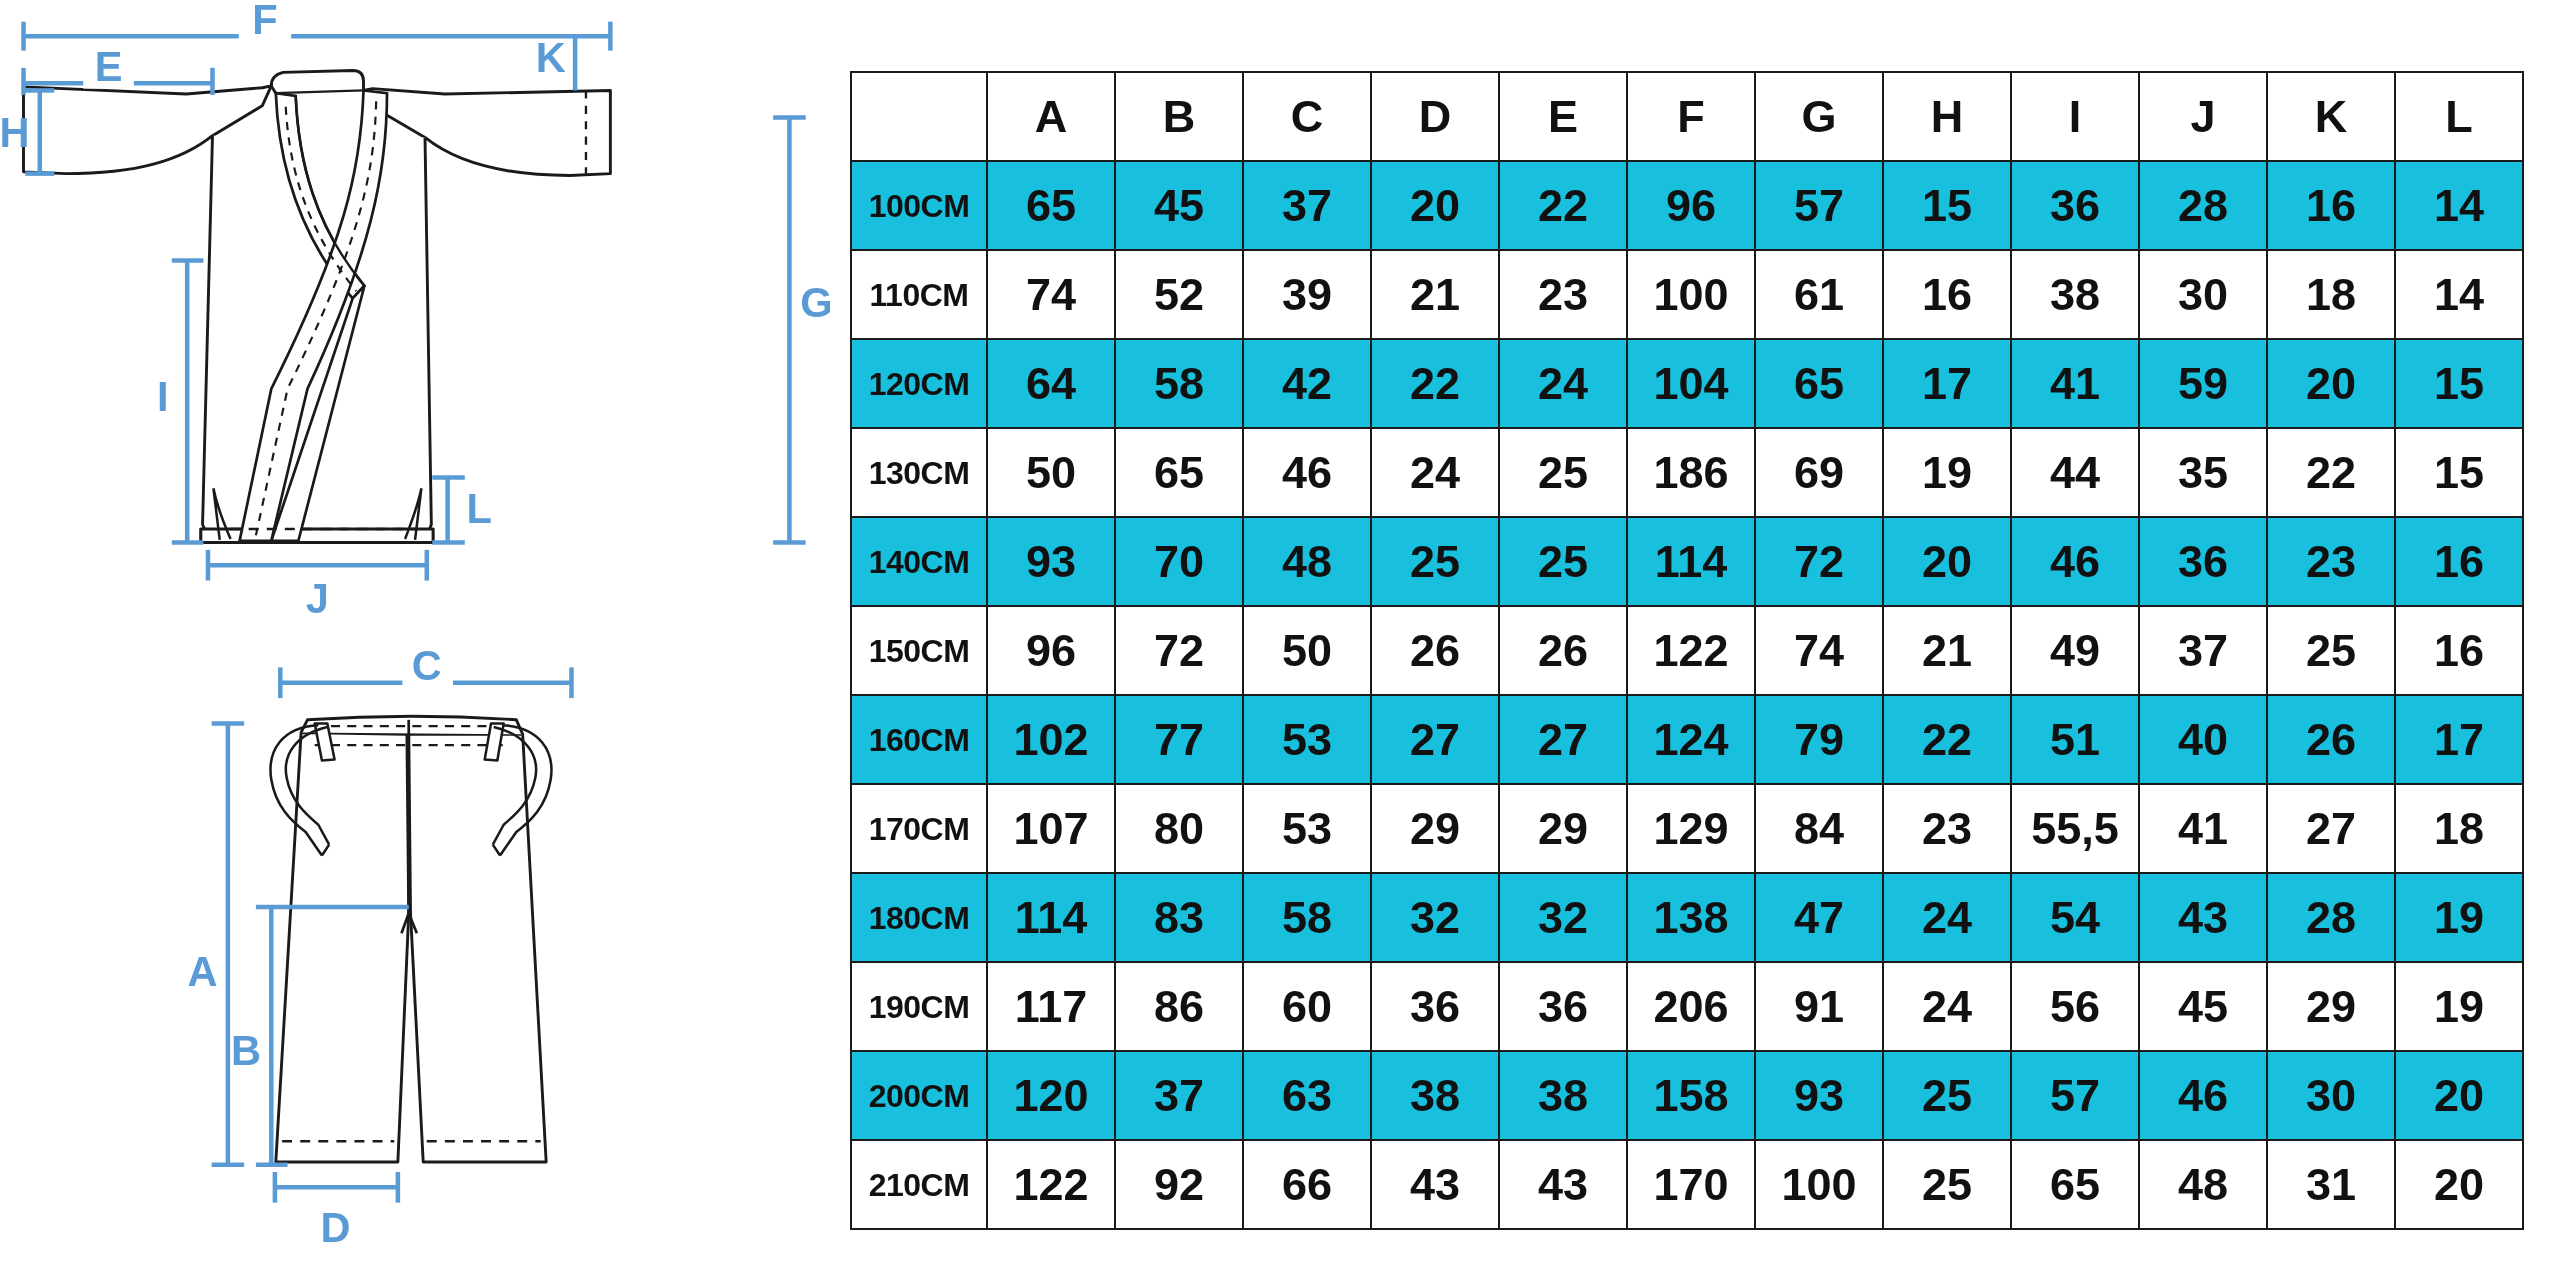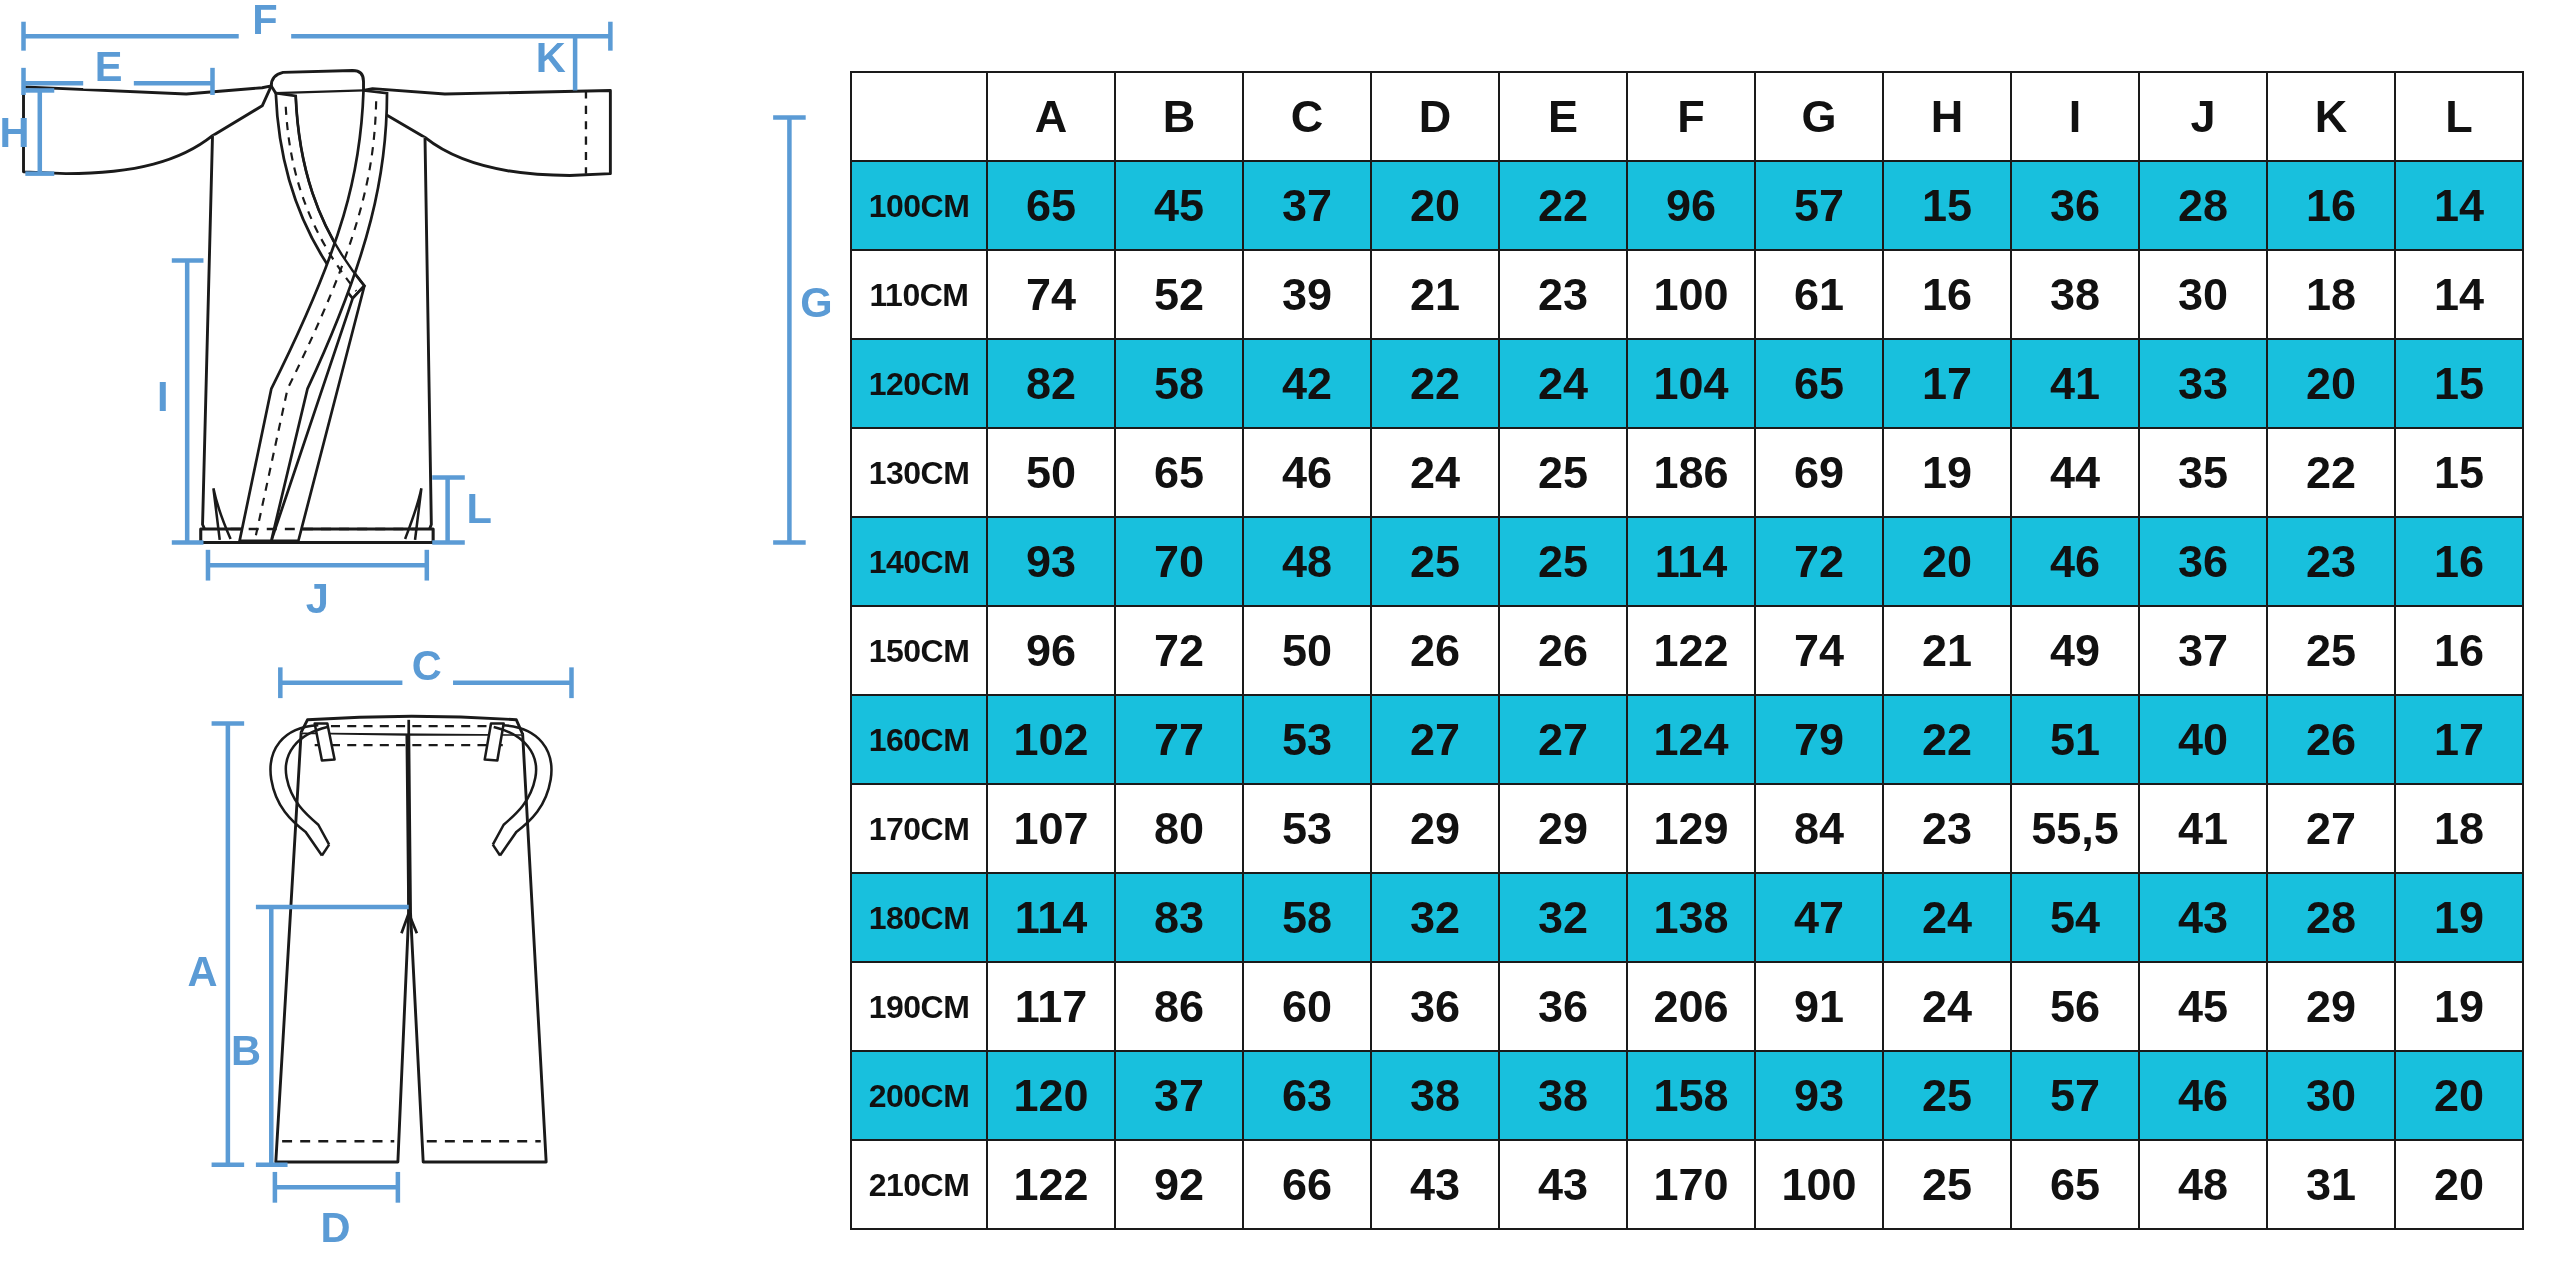--- a/index.html
+++ b/index.html
@@ -316,30 +316,30 @@
             <td>100</td>
             <td>61</td>
             <td>16</td>
             <td>38</td>
             <td>30</td>
             <td>18</td>
             <td>14</td>
           </tr>
           <tr class="row-alt">
             <td class="size-cell">120CM</td>
-            <td>82</td>
+            <td>64</td>
             <td>58</td>
             <td>42</td>
             <td>22</td>
             <td>24</td>
             <td>104</td>
             <td>65</td>
             <td>17</td>
             <td>41</td>
-            <td>33</td>
+            <td>59</td>
             <td>20</td>
             <td>15</td>
           </tr>
           <tr class="row-plain">
             <td class="size-cell">130CM</td>
             <td>50</td>
             <td>65</td>
             <td>46</td>
             <td>24</td>
             <td>25</td>

